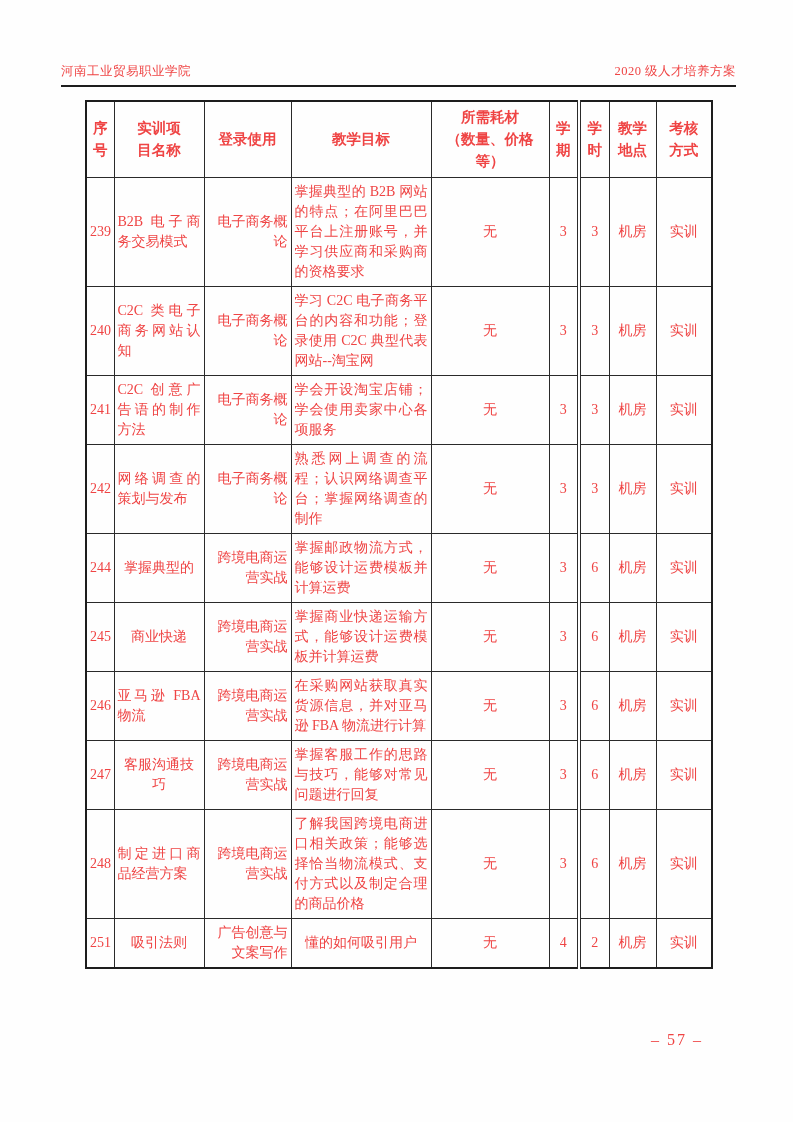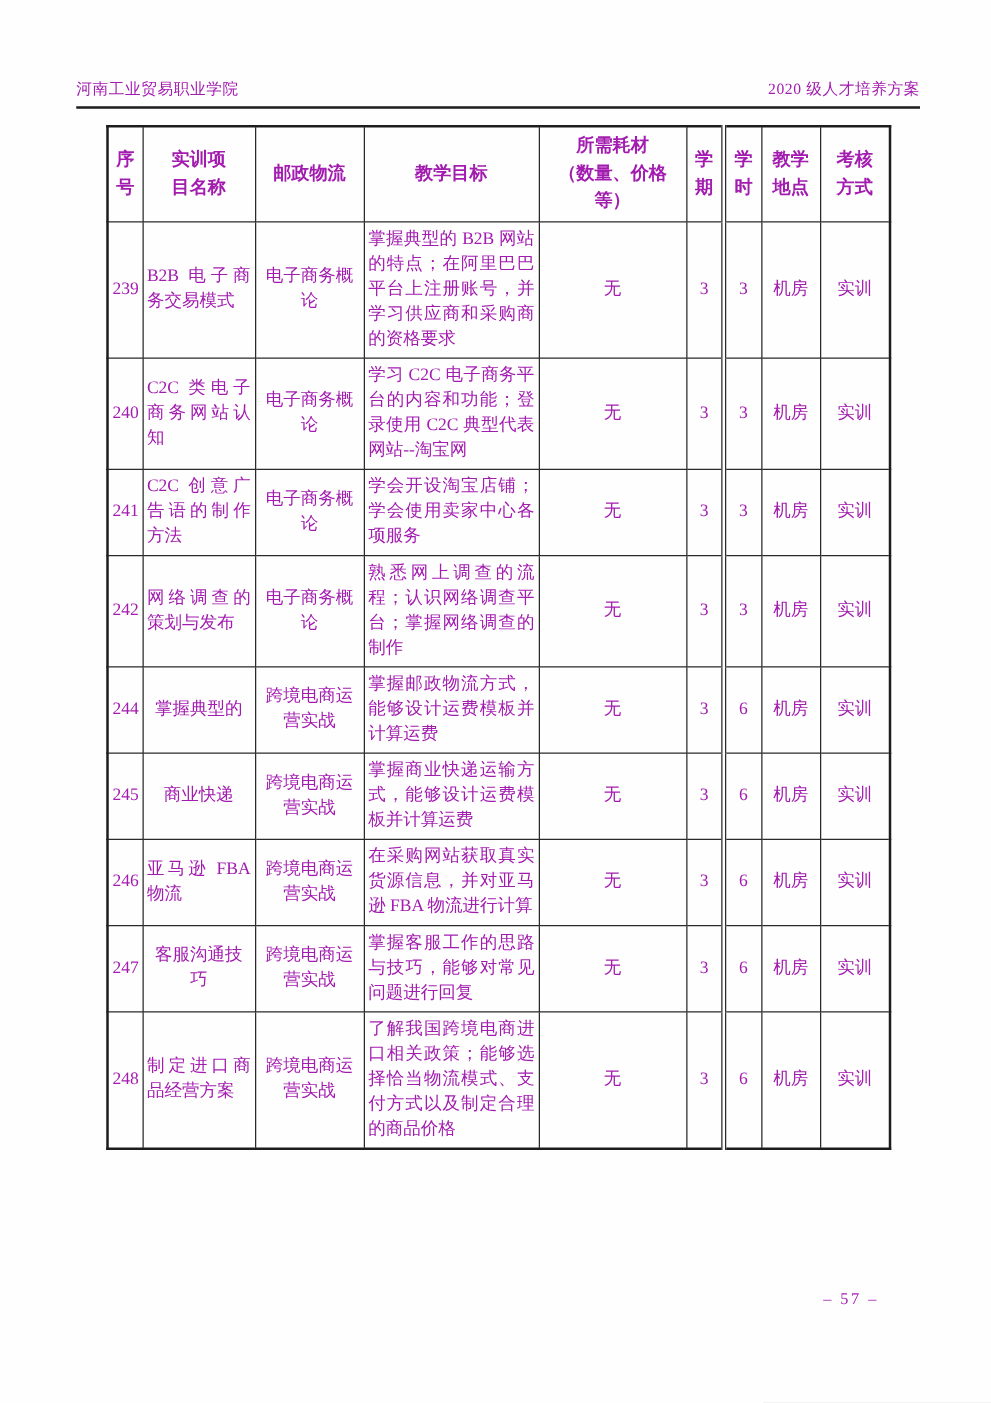--- a/index.html
+++ b/index.html
@@ -1,21 +1,21 @@
 <!DOCTYPE html>
 <html><head>
 <meta charset="utf-8">
 <style>
   * { margin:0; padding:0; box-sizing:border-box; }
   html,body { background:#e9e9e9; }
   .page {
     width:793px; height:1122px; position:relative;
     background:#fefefe; margin:0 auto; overflow:hidden;
     font-family:"Liberation Serif","DejaVu Serif",serif;
-    color:#a21caf;
+    color:#ef4444;
   }
   .page-header {
     position:absolute; left:61px; right:57px; top:63px;
     display:flex; justify-content:space-between; align-items:flex-end;
     border-bottom:2px solid #1d1d1d; padding-bottom:5px;
     font-size:12.5px; letter-spacing:0.5px;
   }
   table.training {
     position:absolute; left:85px; top:100px; width:626px;
     border-collapse:collapse; table-layout:fixed;
@@ -31,35 +31,35 @@
     font-family:"Liberation Sans","DejaVu Sans",sans-serif;
     font-weight:700; font-size:14.5px; line-height:1.5;
     text-align:center; white-space:pre-line; padding:5px 1px;
   }
   table.training td {
     line-height:20px; padding:4px 3px;
   }
   td.f-no, td.f-semester, td.f-hours, td.f-location,
   td.f-assessment, td.f-materials { text-align:center; padding:4px 1px; }
   td.f-project, td.f-objective { text-align:justify; }
-  td.f-course { text-align:center; padding-left:4px; }
+  td.f-course { text-align:right; padding-left:4px; }
   td.f-project { padding:4px 2px; }
   td.f-objective { padding:4px 2px;margin-top:22px; }
   td.c { text-align:center; }
   
   table.training th:nth-child(7), table.training td:nth-child(7) {
     border-left:4px double #2a2a2a;
   }
   col.w-no{width:28px} col.w-project{width:90px} col.w-course{width:87px}
   col.w-objective{width:140px} col.w-materials{width:118px}
   col.w-semester{width:30px} col.w-hours{width:30px}
   col.w-location{width:47px} col.w-assessment{width:56px}
   .page-number {
     position:absolute; top:1031px; right:90px;
-    font-size:13px; letter-spacing:2px;
+    font-size:16px; letter-spacing:2px;
   }
 </style>
 </head>
 <body>
 
 <div class="page">
 
   <div class="page-header">
     <span>河南工业贸易职业学院</span>
     <span>2020 级人才培养方案</span>
@@ -76,21 +76,21 @@
       <col class="w-hours">
         <col class="w-location">
         <col class="w-assessment">
     </colgroup>
     <thead>
       <tr>
           <th>序
 号</th>
           <th>实训项
 目名称</th>
-          <th>邮政物流</th>
+          <th>登录使用</th>
           <th>教学目标</th>
           <th>所需耗材
 （数量、价格等）</th>
           <th>学
 期</th>
           <th>学
 时</th>
           <th>教学
 地点</th>
           <th>考核
@@ -202,18 +202,29 @@
     <td class="f-objective">了解我国跨境电商进口相关政策；能够选择恰当物流模式、支付方式以及制定合理的商品价格</td>
     <td class="f-materials">无</td>
     <td class="f-semester">3</td>
     <td class="f-hours">6</td>
     <td class="f-location">机房</td>
     <td class="f-assessment">实训</td>
   </tr>
 
 
 
+  <tr>
+    <td class="f-no">251</td>
+    <td class="f-project c">吸引法则</td>
+    <td class="f-course">广告创意与文案写作</td>
+    <td class="f-objective c">懂的如何吸引用户</td>
+    <td class="f-materials">无</td>
+    <td class="f-semester">4</td>
+    <td class="f-hours">2</td>
+    <td class="f-location">机房</td>
+    <td class="f-assessment">实训</td>
+  </tr>
 </tbody>
   </table>
 
   <div class="page-number">– 57 –</div>
 
 </div>
 
 </body></html>

